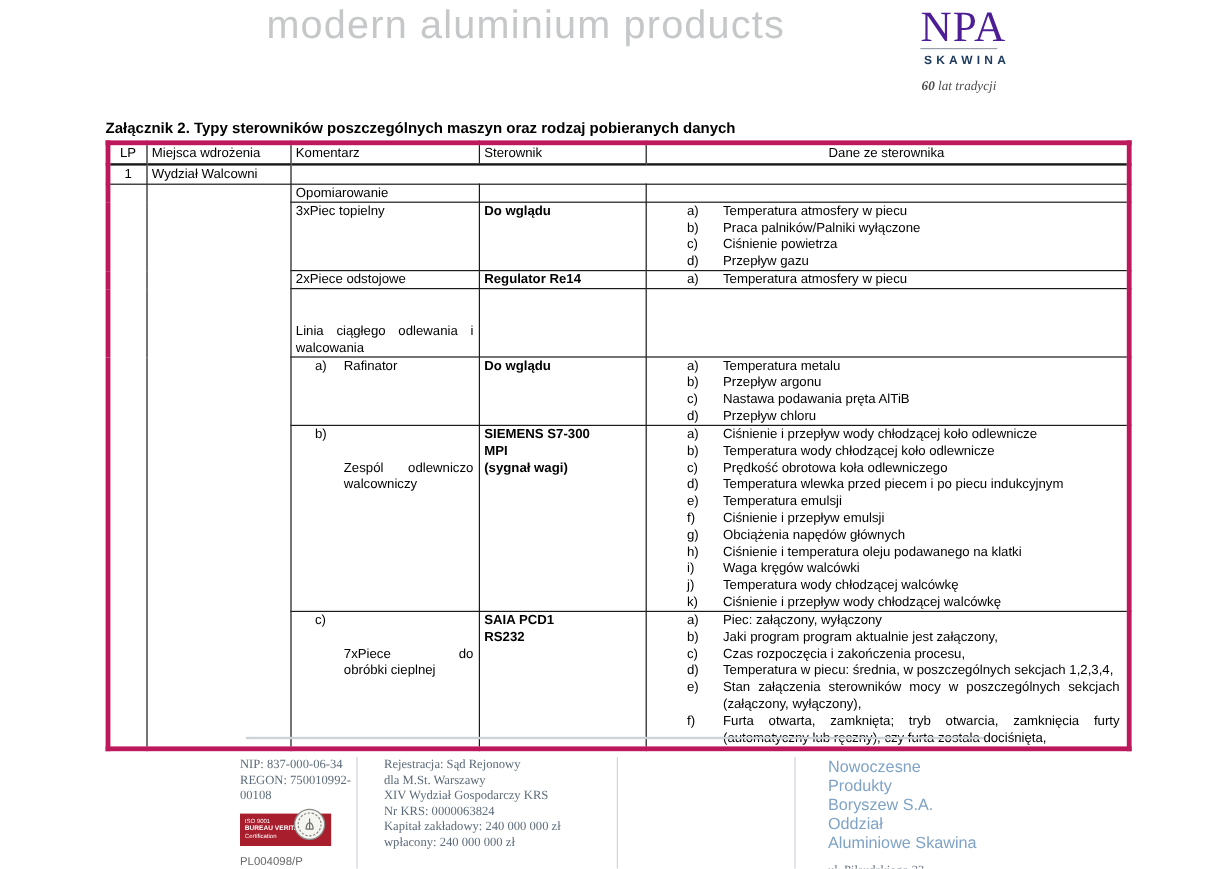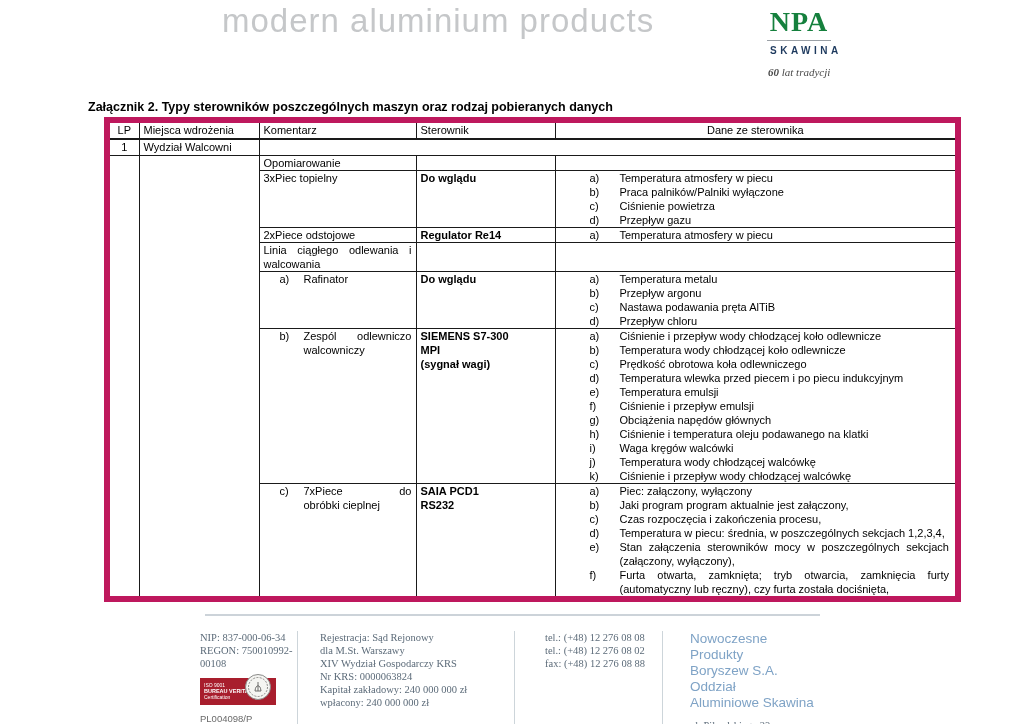--- a/index.html
+++ b/index.html
@@ -3,43 +3,43 @@
 <meta charset="utf-8">
 <style>
   html,body{margin:0;padding:0;background:#ffffff;}
   .page{position:relative;width:1024px;height:724px;background:#ffffff;overflow:hidden;
         font-family:"Liberation Sans",sans-serif;color:#111;}
 
   
   .tagline{position:absolute;left:222px;top:2px;font-size:33px;line-height:38px;
            letter-spacing:1px;color:#c5c7c9;font-weight:400;}
   .logo{position:absolute;left:767px;top:6px;width:64px;text-align:center;}
-  .logo-npa{font-family:"Liberation Serif",serif;font-weight:bold;font-size:28px;
-            line-height:32px;color:#15803d;letter-spacing:1px;}
+  .logo-npa{font-family:"Liberation Serif",serif;font-weight:normal;font-size:36px;
+            line-height:32px;color:#4c1d95;letter-spacing:1px;}
   .logo-rule{height:1px;background:#9aa0a6;margin:2px 0 4px 0;}
   .logo-city{font-size:10px;font-weight:bold;letter-spacing:3.5px;color:#1e3a5e;padding-left:3px;}
   .tradition{position:absolute;left:768px;top:66px;font-family:"Liberation Serif",serif;
              font-size:11px;color:#4a4a4a;font-style:italic;}
   .tradition b{font-style:italic;}
 
   
   .doc-title{position:absolute;left:88px;top:100px;font-size:12.5px;font-weight:bold;color:#000;}
 
   
-  .data-table{position:absolute;left:104px;top:117px;width:851px;border-collapse:collapse;
-              table-layout:fixed;border:6px solid #be185d;}
+  .data-table{position:absolute;left:88px;top:117px;width:851px;border-collapse:collapse;
+              table-layout:fixed;border:4px solid #be185d;}
   .data-table th,.data-table td{border:1px solid #1a1a1a;padding:0 4px;vertical-align:top;
               font-size:11px;line-height:14px;color:#000;overflow:hidden;}
   .data-table thead th{font-weight:normal;height:15px;text-align:left;border-bottom-width:2px;}
   .data-table th.c-lp,.data-table td.c-lp{text-align:center;}
   .data-table th.c-dane{text-align:center;}
   tr.row-first td{height:15px;}
   .k-line{white-space:nowrap;}
   .k-wrap .k-line{white-space:normal;}
-  .k-line:first-child:not(:last-child){text-align:justify;text-align-last:justify;white-space:normal;}
+  .k-line:first-child:not(:last-child){text-align:justify;text-align-last:justify;white-space:normal;margin-top:28px;}
   .sub{display:flex;}
   .sub-label{flex:none;width:24px;margin-left:16px;}
   .sub-text{flex:1;}
   .ster-line{font-weight:bold;white-space:nowrap;}
   .dane-item{display:flex;}
   .d-label{flex:none;width:30px;margin-left:30px;}
   .d-text{flex:1;text-align:justify;padding-right:2px;}
 
   
   .footer{position:absolute;left:200px;top:614px;width:620px;}
@@ -328,25 +328,20 @@
       </div>
       <div class="f-col2">
           <div class="line">Rejestracja: Sąd Rejonowy</div>
           <div class="line">dla M.St. Warszawy</div>
           <div class="line">XIV Wydział Gospodarczy KRS</div>
           <div class="line">Nr KRS: 0000063824</div>
           <div class="line">Kapitał zakładowy: 240 000 000 zł</div>
           <div class="line">wpłacony: 240 000 000 zł</div>
         </div>
       <div class="f-col3">
-        <div>
-            <div class="line">tel.: (+48) 12 276 08 08</div>
-            <div class="line">tel.: (+48) 12 276 08 02</div>
-            <div class="line">fax: (+48) 12 276 08 88</div>
-          </div>
         <div class="f-gap"></div>
       </div>
       <div class="f-col4">
         <div class="f-company">
             <div class="line">Nowoczesne Produkty</div>
             <div class="line">Boryszew S.A. Oddział</div>
             <div class="line">Aluminiowe Skawina</div>
           </div>
         <div class="f-gap2"></div>
         <div>

